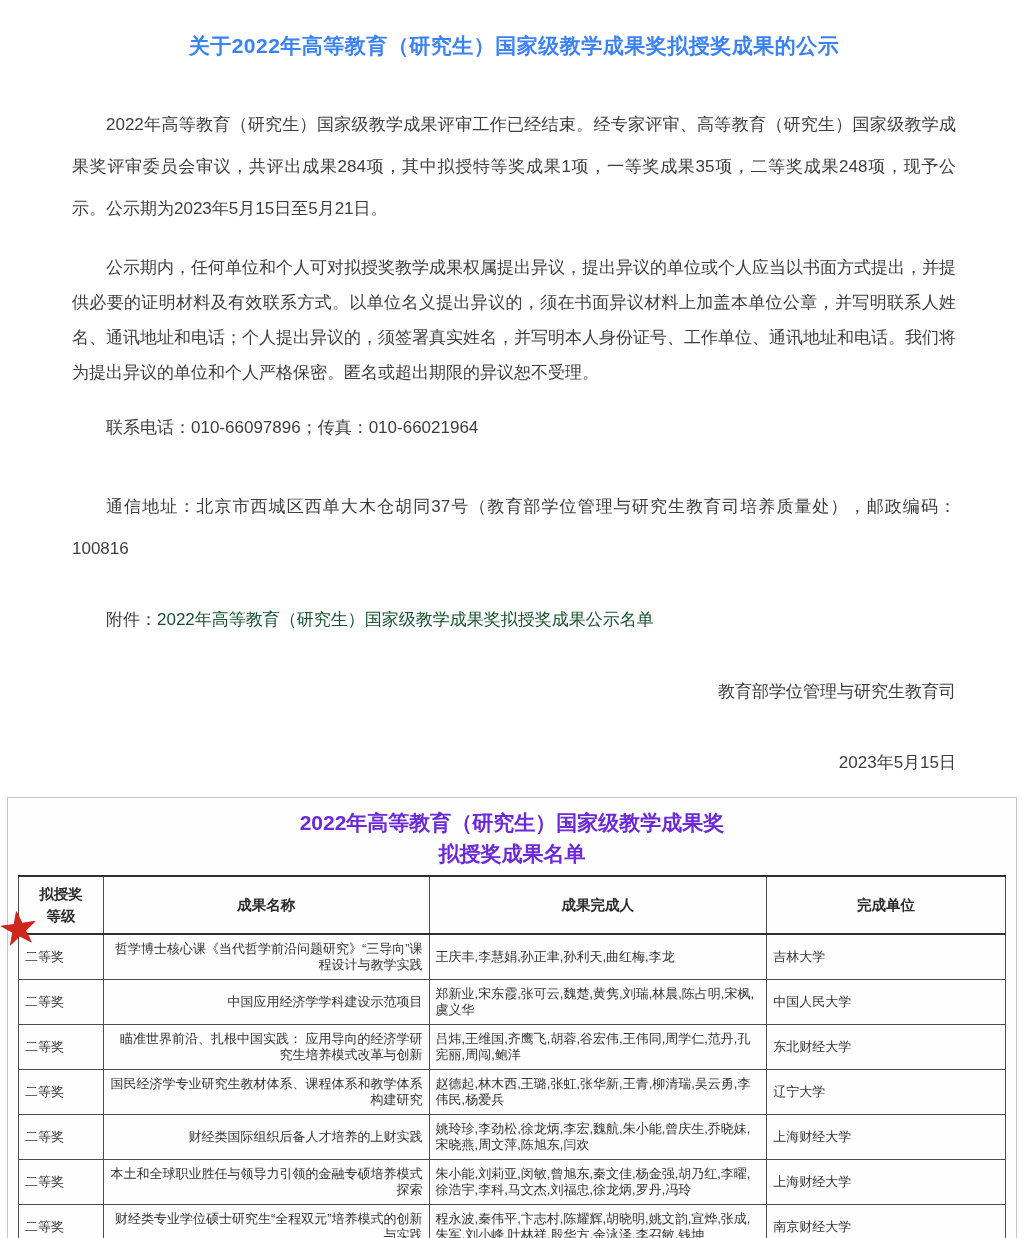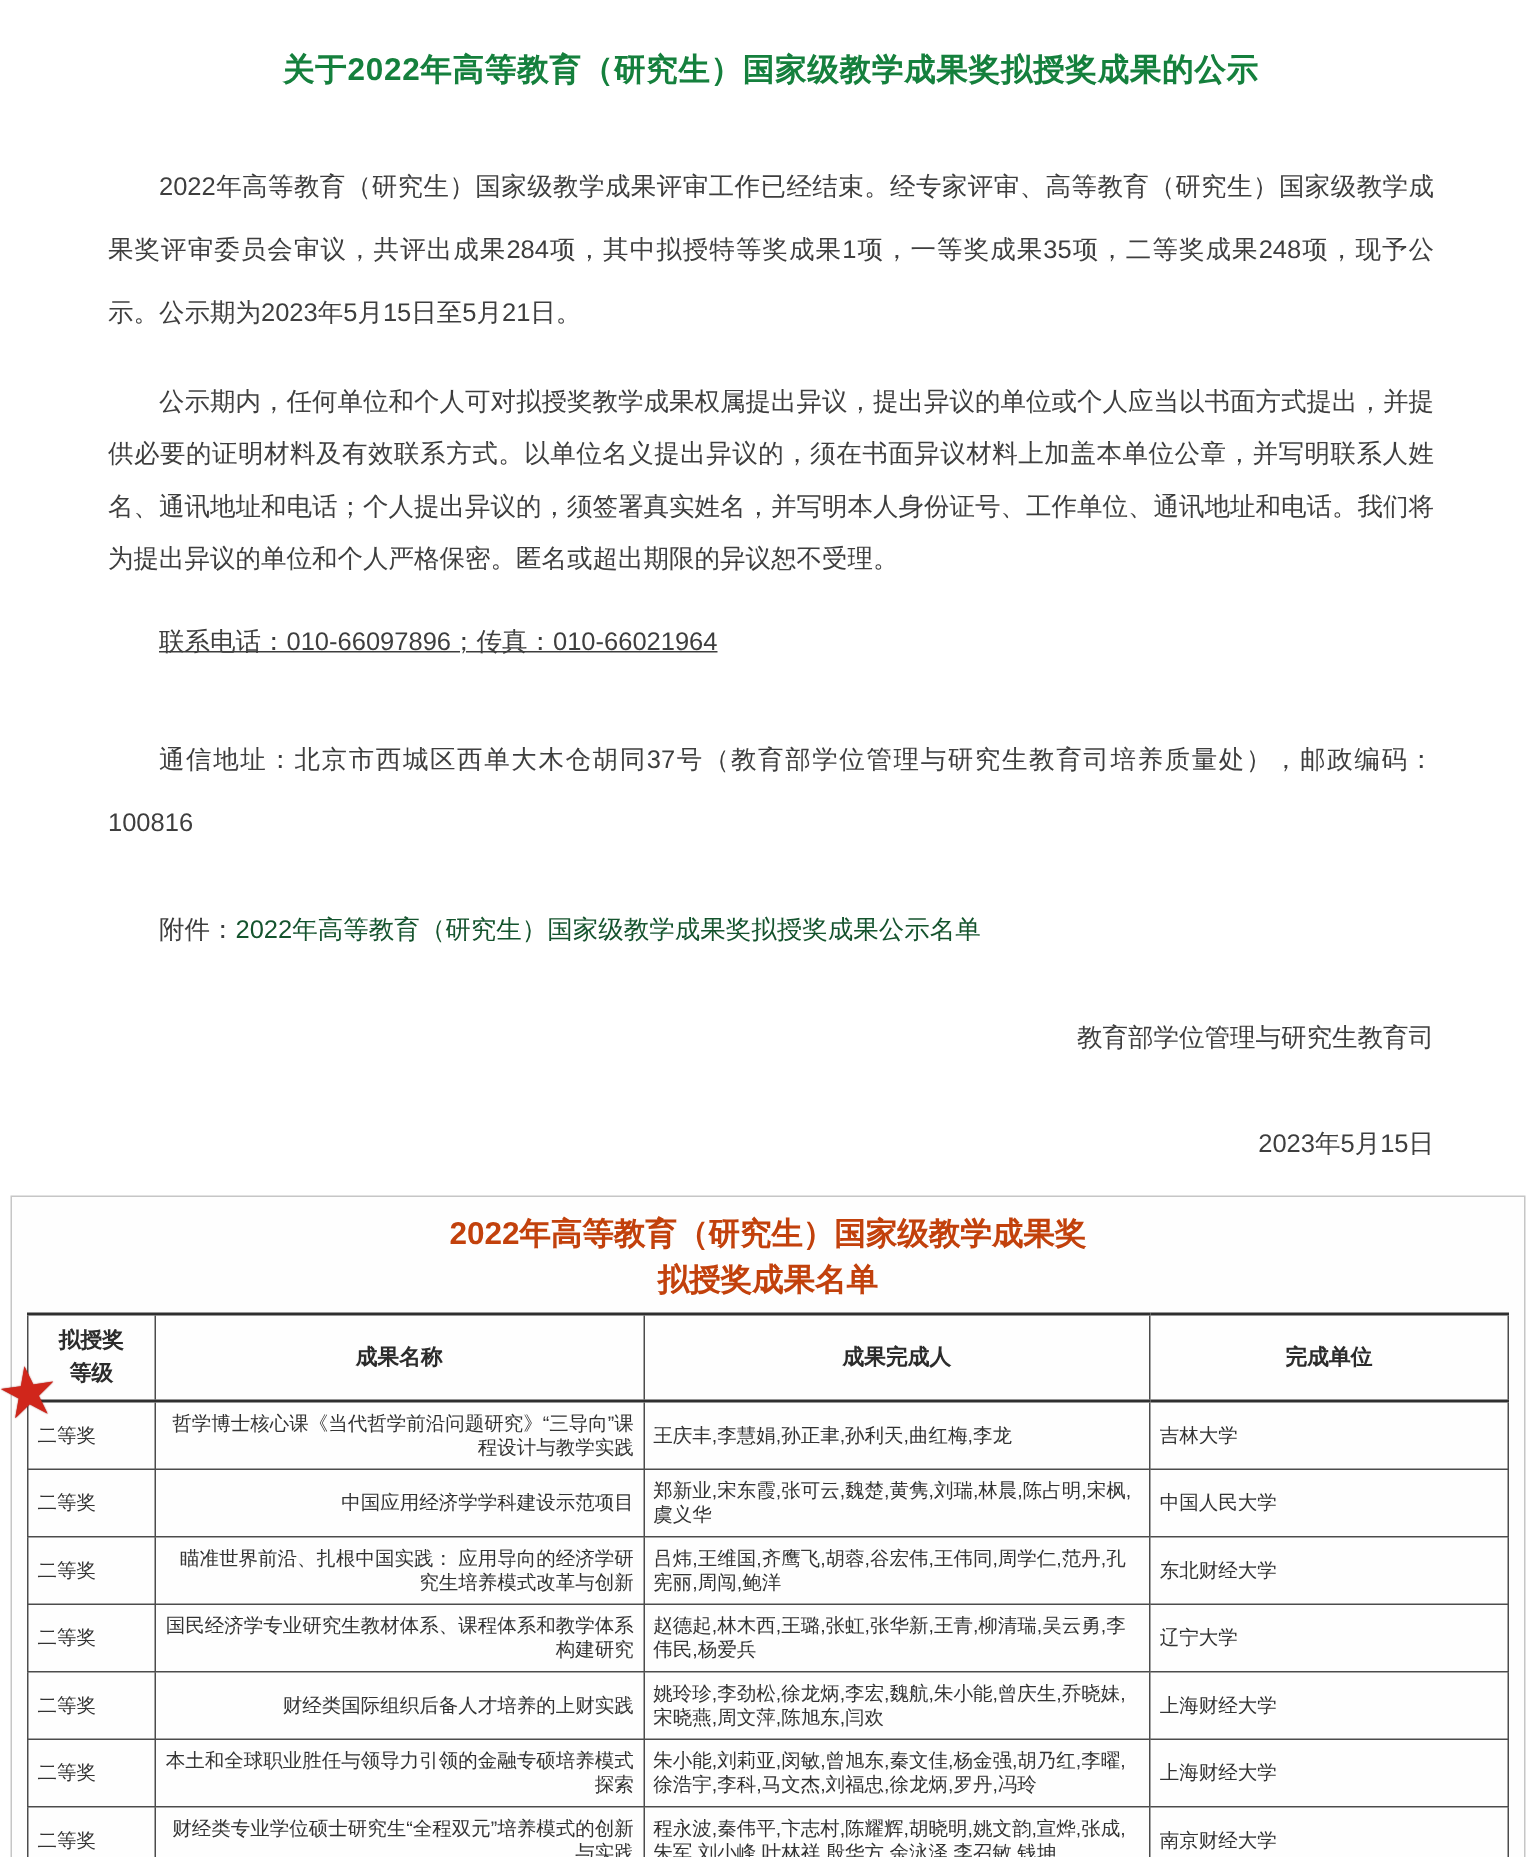--- a/index.html
+++ b/index.html
@@ -7,40 +7,40 @@
     width: 1024px; height: 1238px;
     overflow: hidden;
     background: #ffffff;
     font-family: "Liberation Sans", "DejaVu Sans", sans-serif;
     color: #3e3e3e;
     position: relative;
   }
   .doc { padding: 26px 68px 0 72px; }
   .doc-title {
     font-size: 21px; font-weight: bold; text-align: center;
-    color: #15803d; margin: 6px 0 0; letter-spacing: 0.5px;
+    color: #3b82f6; margin: 6px 0 0; letter-spacing: 0.5px;
   }
   .para1 { margin: 44px 0 0; font-size: 17px; line-height: 42px; text-indent: 2em; text-align: justify; }
   .para2 { margin: 20px 0 0; font-size: 17px; line-height: 35px; text-indent: 2em; text-align: justify; }
-  .contact { margin: 26px 0 5px; font-size: 17px; line-height: 24px; text-indent: 2em; text-decoration: underline; }
+  .contact { margin: 26px 0 5px; font-size: 17px; line-height: 24px; text-indent: 2em; }
   .address { margin: 46px 0 0; font-size: 17px; line-height: 42px; text-indent: 2em; text-align: justify; }
   .attach { margin: 38px 0 0; font-size: 17px; line-height: 24px; text-indent: 2em; }
   .attach a { color: #14532d; text-decoration: none; cursor: pointer; }
   .signer { margin: 48px 0 0; font-size: 17px; text-align: right; }
   .date { margin: 48px 0 0; font-size: 17px; text-align: right; }
 
   .table-box {
     margin: 23px 7px 0 7px;
     border: 1px solid #c6c6c6;
     height: 460px;
     background: #fefefe;
     position: relative;
   }
   .tbl-title {
-    text-align: center; font-weight: bold; color: #c2410c;
+    text-align: center; font-weight: bold; color: #6d28d9;
     font-size: 21px; line-height: 31px; padding: 9px 0 6px;
   }
   table.award {
     width: calc(100% - 20px);
     margin: 0 10px;
     border-collapse: collapse;
     table-layout: fixed;
   }
   table.award th, table.award td { border: 1px solid #4c4c4c; }
   table.award thead th {

